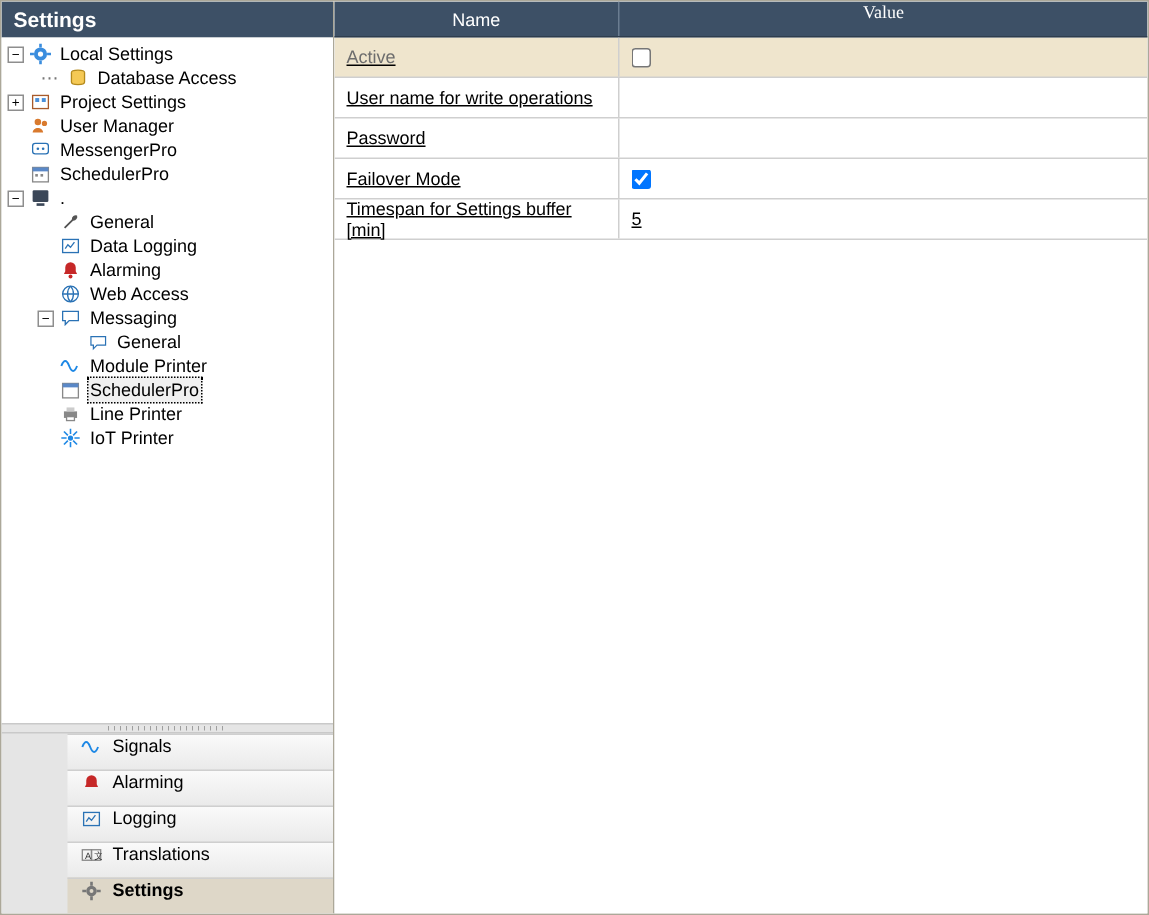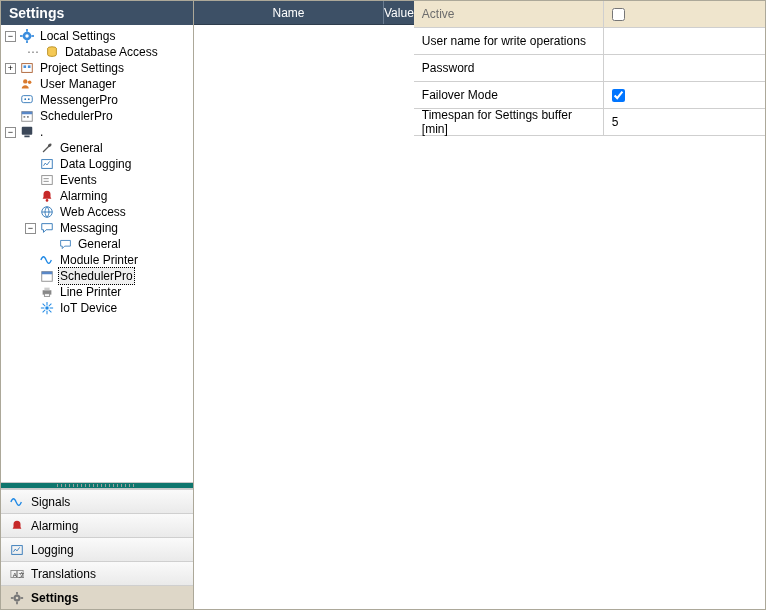--- a/index.html
+++ b/index.html
@@ -8,25 +8,25 @@
     font-size: 12px;
     background: #ffffff;
     width: 766px;
     height: 610px;
     overflow: hidden;
     display: flex;
     flex-direction: row;
     border: 1px solid #aca899;
   }
   .left-panel {
-    width: 193px;
+    width: 222px;
     display: flex;
     flex-direction: column;
     border-right: 1px solid #aca899;
-    background: #0f766e;
+    background: #e5e5e5;
   }
   .header-bar {
     background: #3d5066;
     color: #fff;
     font-weight: bold;
     font-size: 14px;
     padding: 4px 8px;
     height: 24px;
     line-height: 16px;
   }
@@ -81,52 +81,52 @@
     background: repeating-linear-gradient(90deg, #9e9e9e 0 1px, transparent 1px 4px);
     background-position: center;
     background-repeat: no-repeat;
     background-size: 80px 3px;
     border-top: 1px solid #c9c9c9;
     border-bottom: 1px solid #c9c9c9;
   }
   .nav-list { }
   .nav-item {
     display: flex;
-    align-items: center;
     gap: 6px;
     height: 24px;
     padding: 0 8px;
     background: linear-gradient(#fafafa,#eaeaea);
     border-top: 1px solid #cfcfcf;
     cursor: pointer;
+    margin-left: 44px;
   }
   .nav-item.active {
     background: #ded7c8;
     font-weight: bold;
   }
   .nav-item .nicon { width:16px;height:16px; display:inline-flex;align-items:center;justify-content:center; }
   
   .right-panel {
     flex: 1 1 auto;
     display: flex;
-    flex-direction: row;
+    flex-direction: column;
     background: #ffffff;
   }
   .grid-header {
     display: flex;
     flex-direction: row;
     background: #3d5066;
     color: #fff;
     height: 24px;
     font-size: 12px;
     border-bottom: 1px solid #2e3d4d;
   }
   .col-name { width: 190px; border-right: 1px solid #6b7d91; display:flex;align-items:center;justify-content:center; }
-  .col-value { flex:1; display:flex;align-items:center;justify-content:center; }
-  .grid-body { flex:1; overflow:auto; }
+  .col-value { flex:1; display:flex;justify-content:center;font-family:Liberation Serif, serif; }
+  .grid-body { flex:1; overflow:auto;text-decoration:underline; }
   .grid-row {
     display:flex; height:27px;
     border-bottom: 1px solid #cfcfcf;
     align-items:center;
   }
   .grid-row.highlight {
     background: #efe5cd;
     color: #6d6d6d;
   }
   .cell-name { width:190px; padding: 0 8px; border-right:1px solid #cfcfcf; height:100%; display:flex;align-items:center;}
@@ -242,30 +242,20 @@
     <div class="tree-node" style="padding-left:36px">
       <span class="ticon">
         <svg viewBox="0 0 16 16" width="14" height="14">
             <rect x="2" y="3" width="12" height="10" fill="none" stroke="#2a72b5"></rect>
             <path d="M4 10l2-3 2 2 3-4" fill="none" stroke="#2a72b5"></path>
           </svg>
       </span>
       <span class="node-label">Data Logging</span>
     </div>
 
-    <div class="tree-node" style="padding-left:36px">
-      <span class="ticon">
-        <svg viewBox="0 0 16 16" width="14" height="14">
-            <rect x="2" y="3" width="12" height="10" fill="#fff" stroke="#888"></rect>
-            <rect x="4" y="6" width="6" height="1" fill="#888"></rect>
-            <rect x="4" y="9" width="6" height="1" fill="#888"></rect>
-          </svg>
-      </span>
-      <span class="node-label">Events</span>
-    </div>
 
     <div class="tree-node" style="padding-left:36px">
       <span class="ticon">
         <svg viewBox="0 0 16 16" width="14" height="14">
             <path d="M8 2a4 4 0 0 0-4 4v3l-1 2h10l-1-2V6a4 4 0 0 0-4-4z" fill="#c62828"></path>
             <circle cx="8" cy="13" r="1.5" fill="#c62828"></circle>
           </svg>
       </span>
       <span class="node-label">Alarming</span>
     </div>
@@ -339,21 +329,21 @@
               <line x1="8" y1="11" x2="8" y2="15"></line>
               <line x1="1" y1="8" x2="5" y2="8"></line>
               <line x1="11" y1="8" x2="15" y2="8"></line>
               <line x1="3" y1="3" x2="6" y2="6"></line>
               <line x1="10" y1="10" x2="13" y2="13"></line>
               <line x1="13" y1="3" x2="10" y2="6"></line>
               <line x1="6" y1="10" x2="3" y2="13"></line>
             </g>
           </svg>
       </span>
-      <span class="node-label">IoT Device</span>
+      <span class="node-label">IoT Printer</span>
     </div>
 
   </div>
 
   <div class="grip"></div>
 
   <div class="nav-list">
     <div class="nav-item">
       <span class="nicon">
         <svg viewBox="0 0 16 16" width="14" height="14">

